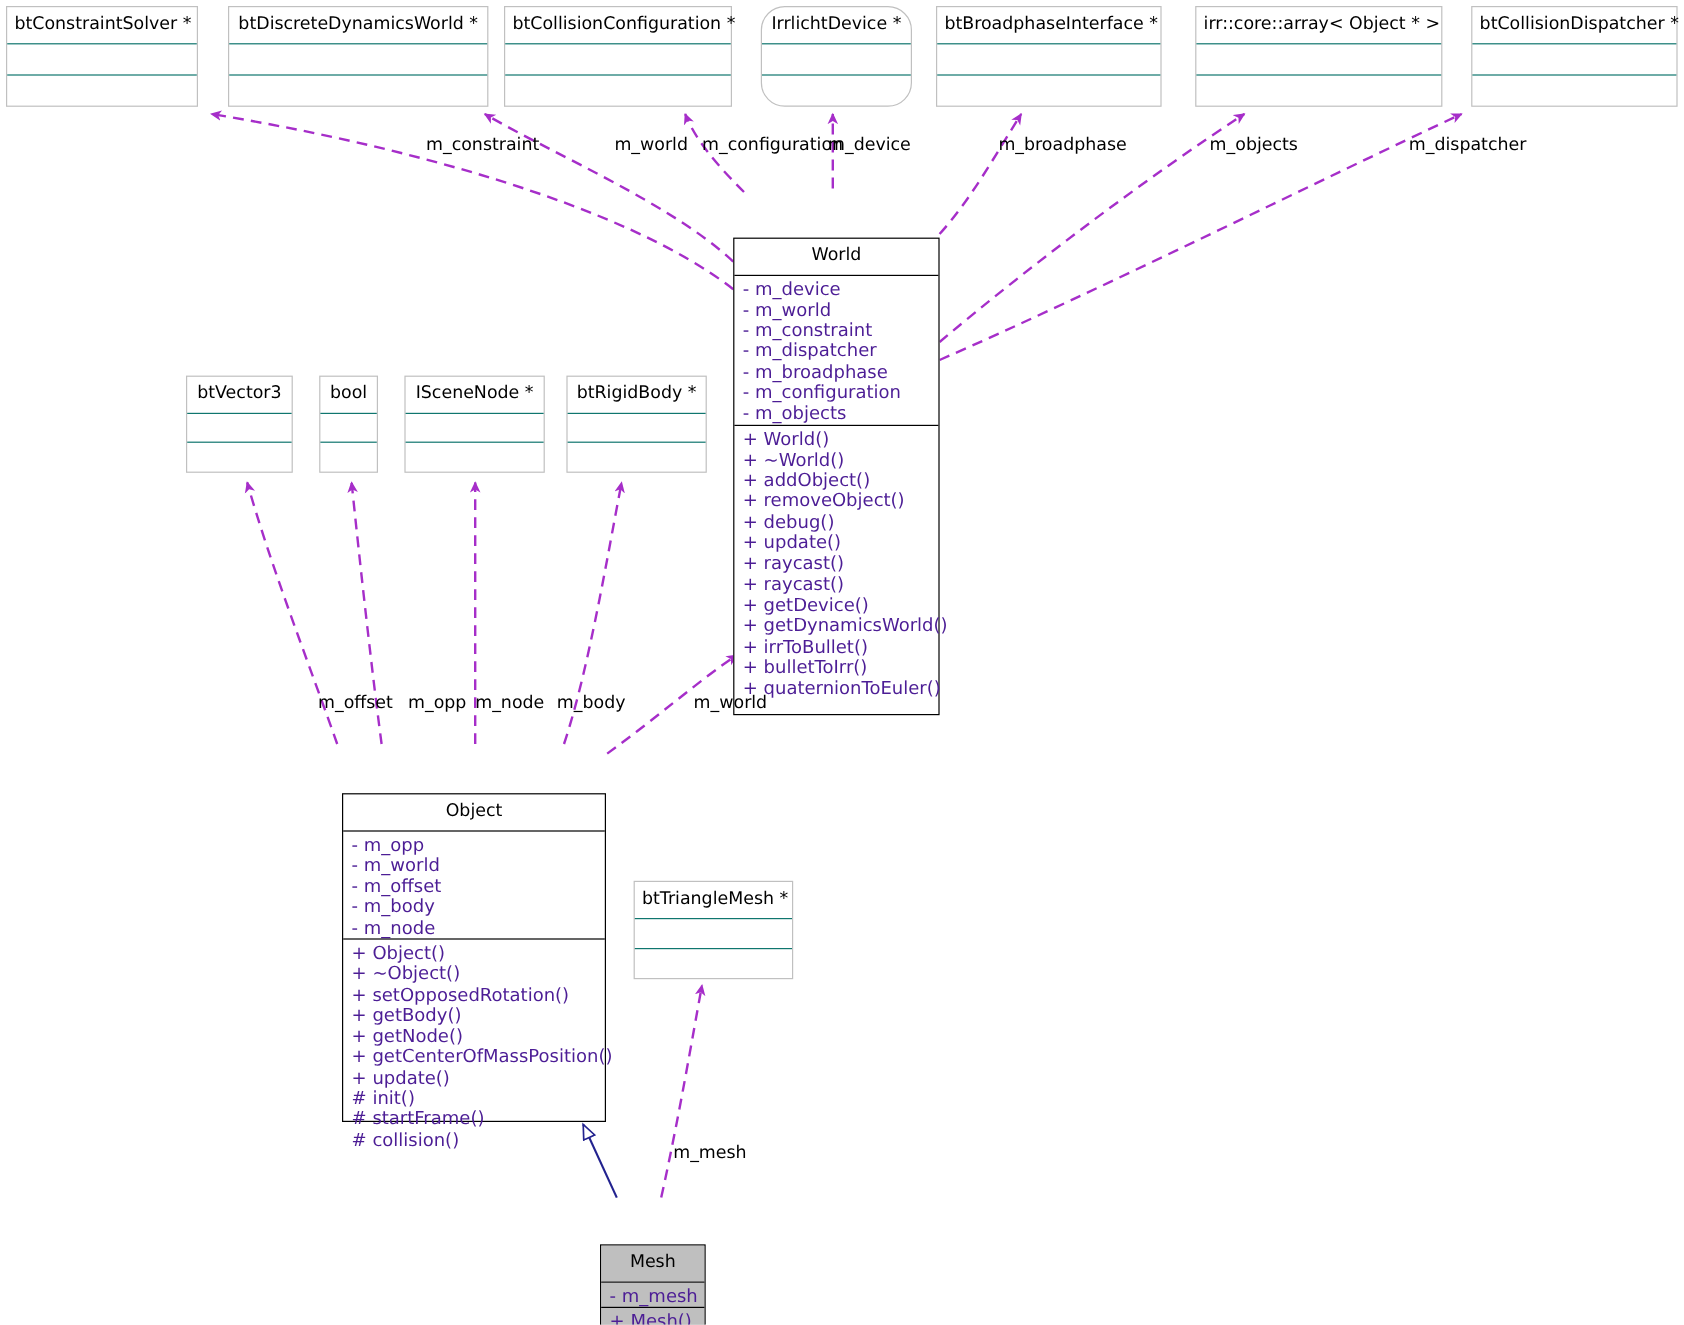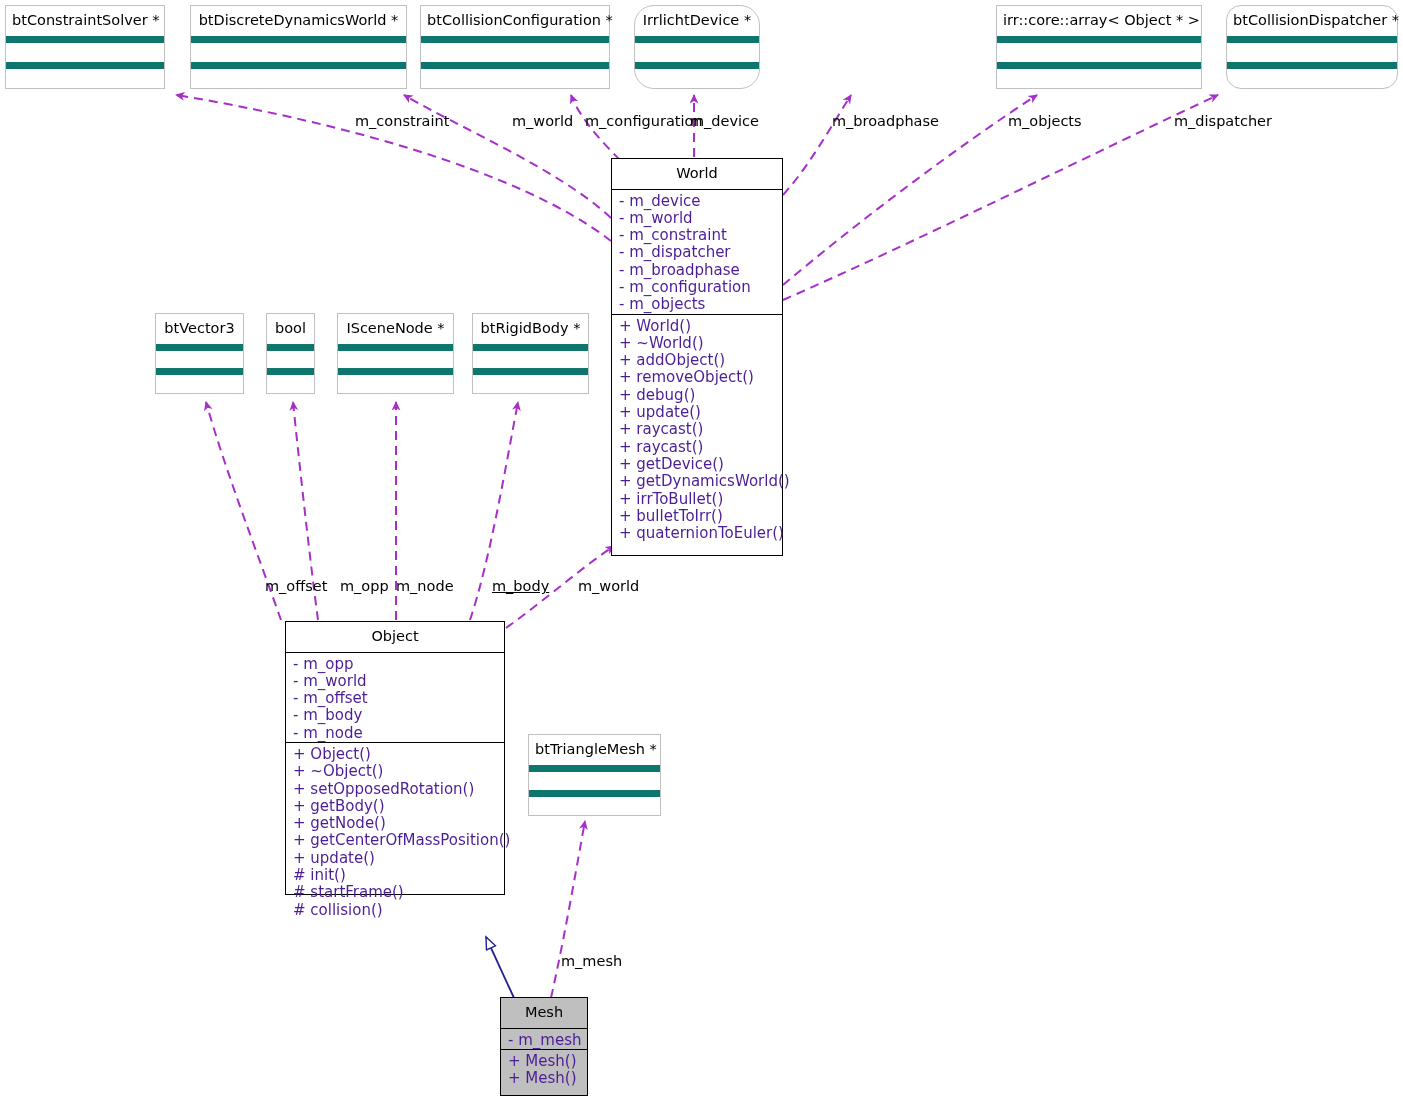--- a/index.html
+++ b/index.html
@@ -28,28 +28,29 @@
     box-sizing: border-box;
     background: #ffffff;
     display: flex;
     flex-direction: column;
   }
   
   .uml-box.ref {
     border: 1px solid #c0c0c0;
   }
   .uml-box.ref .sec {
-    border-bottom: 7px solid #0f766e;
+    border-bottom: 1px solid #0f766e;
   }
   .uml-box.ref .sec:last-child {
     border-bottom: none;
   }
   
   .uml-box.cls {
     border: 1px solid #000000;
+    margin-top: 40px;
   }
   .uml-box.cls .sec {
     border-bottom: 1px solid #000000;
   }
   .uml-box.cls .sec:last-child {
     border-bottom: none;
   }
   .uml-box.filled {
     background: #bfbfbf;
   }
@@ -151,28 +152,33 @@
     <div class="sec empty" style="height:26px"></div>
     <div class="sec empty" style="flex:1"></div>
   </div>
 
   <div class="uml-box ref" style="left:634px; top:5px; width:126px; height:84px;border-radius:20px;">
     <div class="sec title">IrrlichtDevice *</div>
     <div class="sec empty" style="height:26px"></div>
     <div class="sec empty" style="flex:1"></div>
   </div>
 
+  <div class="uml-box ref" style="left:780px; top:5px; width:188px; height:84px;">
+    <div class="sec title">btBroadphaseInterface *</div>
+    <div class="sec empty" style="height:26px"></div>
+    <div class="sec empty" style="flex:1"></div>
+  </div>
 
   <div class="uml-box ref" style="left:996px; top:5px; width:206px; height:84px;">
     <div class="sec title">irr::core::array&lt; Object * &gt;</div>
     <div class="sec empty" style="height:26px"></div>
     <div class="sec empty" style="flex:1"></div>
   </div>
 
-  <div class="uml-box ref" style="left:1226px; top:5px; width:172px; height:84px;border-radius:15px;">
+  <div class="uml-box ref" style="left:1226px; top:5px; width:172px; height:84px;">
     <div class="sec title">btCollisionDispatcher *</div>
     <div class="sec empty" style="height:26px"></div>
     <div class="sec empty" style="flex:1"></div>
   </div>
 
   <div class="uml-box ref" style="left:155px; top:313px; width:89px; height:81px;">
     <div class="sec title">btVector3</div>
     <div class="sec empty" style="height:24px"></div>
     <div class="sec empty" style="flex:1"></div>
   </div>
@@ -267,18 +273,18 @@
   <div class="edge-label" style="left:512px; top:114px;">m_world</div>
   <div class="edge-label" style="left:585px; top:114px;">m_configuration</div>
   <div class="edge-label" style="left:690px; top:114px;">m_device</div>
   <div class="edge-label" style="left:832px; top:114px;">m_broadphase</div>
   <div class="edge-label" style="left:1008px; top:114px;">m_objects</div>
   <div class="edge-label" style="left:1174px; top:114px;">m_dispatcher</div>
 
   <div class="edge-label" style="left:265px; top:579px;">m_offset</div>
   <div class="edge-label" style="left:340px; top:579px;">m_opp</div>
   <div class="edge-label" style="left:396px; top:579px;">m_node</div>
-  <div class="edge-label" style="left:492px; top:579px;text-decoration:underline;">m_body</div>
+  <div class="edge-label" style="left:464px; top:579px;">m_body</div>
   <div class="edge-label" style="left:578px; top:579px;">m_world</div>
 
   <div class="edge-label" style="left:561px; top:954px;">m_mesh</div>
 
 </div>
 
 </body></html>

